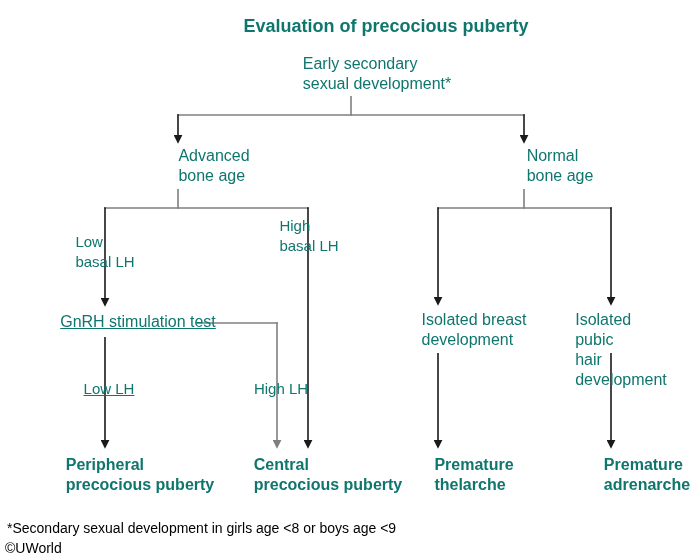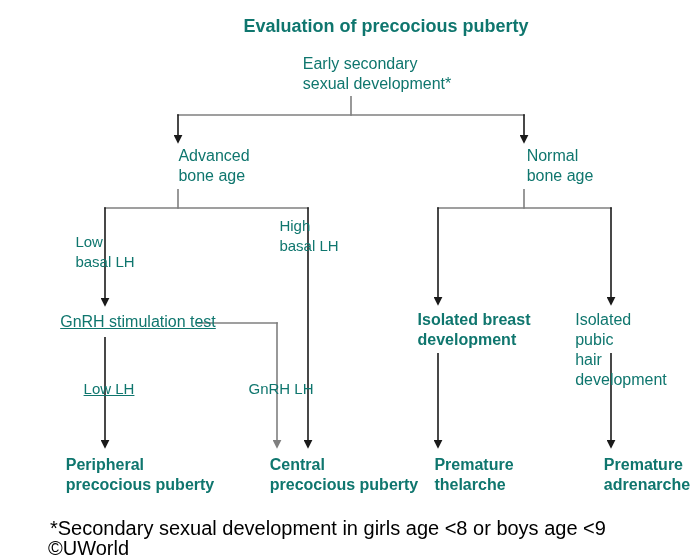--- a/index.html
+++ b/index.html
@@ -26,24 +26,23 @@
     font-weight: bold;
     font-size: 18px;
     line-height: 22px;
   }
   .edge-label { font-size: 15px; line-height: 20px; }
   .outcome { font-weight: bold; }
   .note {
     position: absolute;
     transform: none;
     text-align: left;
-    font-size: 20px;
+    font-size: 14px;
     line-height: 16px;
     white-space: nowrap;
-    margin-left: 43px;
   }
 </style>
 </head>
 <body>
 
 <div class="stage">
 
   <svg class="diagram-svg" width="700" height="560" viewBox="0 0 700 560">
     <defs>
       <marker id="ah-dark" markerUnits="userSpaceOnUse" markerWidth="9" markerHeight="9" viewBox="0 0 10 10" refX="8" refY="5" orient="auto">
@@ -88,32 +87,32 @@
   <div class="txt edge-label" style="left:69px; top:232px;">Low
 basal LH</div>
 
   <div class="txt edge-label" style="left:273px; top:216px;">High
 basal LH</div>
 
   <div class="txt" style="left:102px; top:312px; white-space:nowrap;text-decoration:underline;">GnRH stimulation test</div>
 
   <div class="txt edge-label" style="left:73px; top:379px;text-decoration:underline;">Low LH</div>
 
-  <div class="txt edge-label" style="left:245px; top:379px;">GnRH LH</div>
+  <div class="txt edge-label" style="left:245px; top:379px;">High LH</div>
 
-  <div class="txt" style="left:438px; top:310px;font-weight:bold;">Isolated breast
+  <div class="txt" style="left:438px; top:310px;">Isolated breast
 development</div>
 
   <div class="txt" style="left:585px; top:310px;">Isolated pubic
 hair development</div>
 
   <div class="txt outcome" style="left:104px; top:455px;">Peripheral
 precocious puberty</div>
 
-  <div class="txt outcome" style="left:308px; top:455px;">Central
+  <div class="txt outcome" style="left:292px; top:455px;">Central
 precocious puberty</div>
 
   <div class="txt outcome" style="left:438px; top:455px;">Premature
 thelarche</div>
 
   <div class="txt outcome" style="left:611px; top:455px;">Premature
 adrenarche</div>
 
   <div class="note" style="left:7px; top:520px;">*Secondary sexual development in girls age &lt;8 or boys age &lt;9</div>
 

